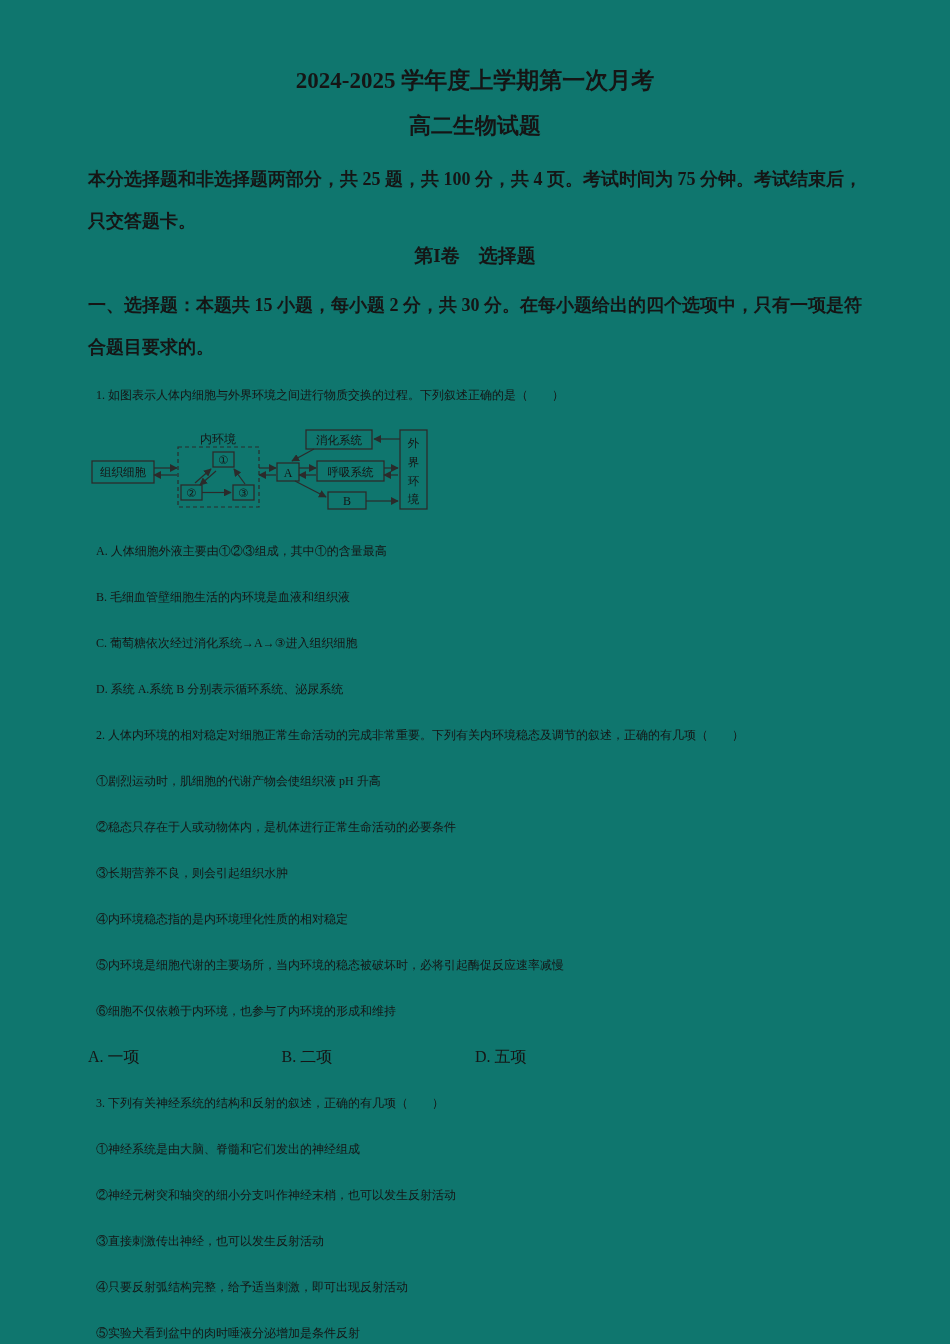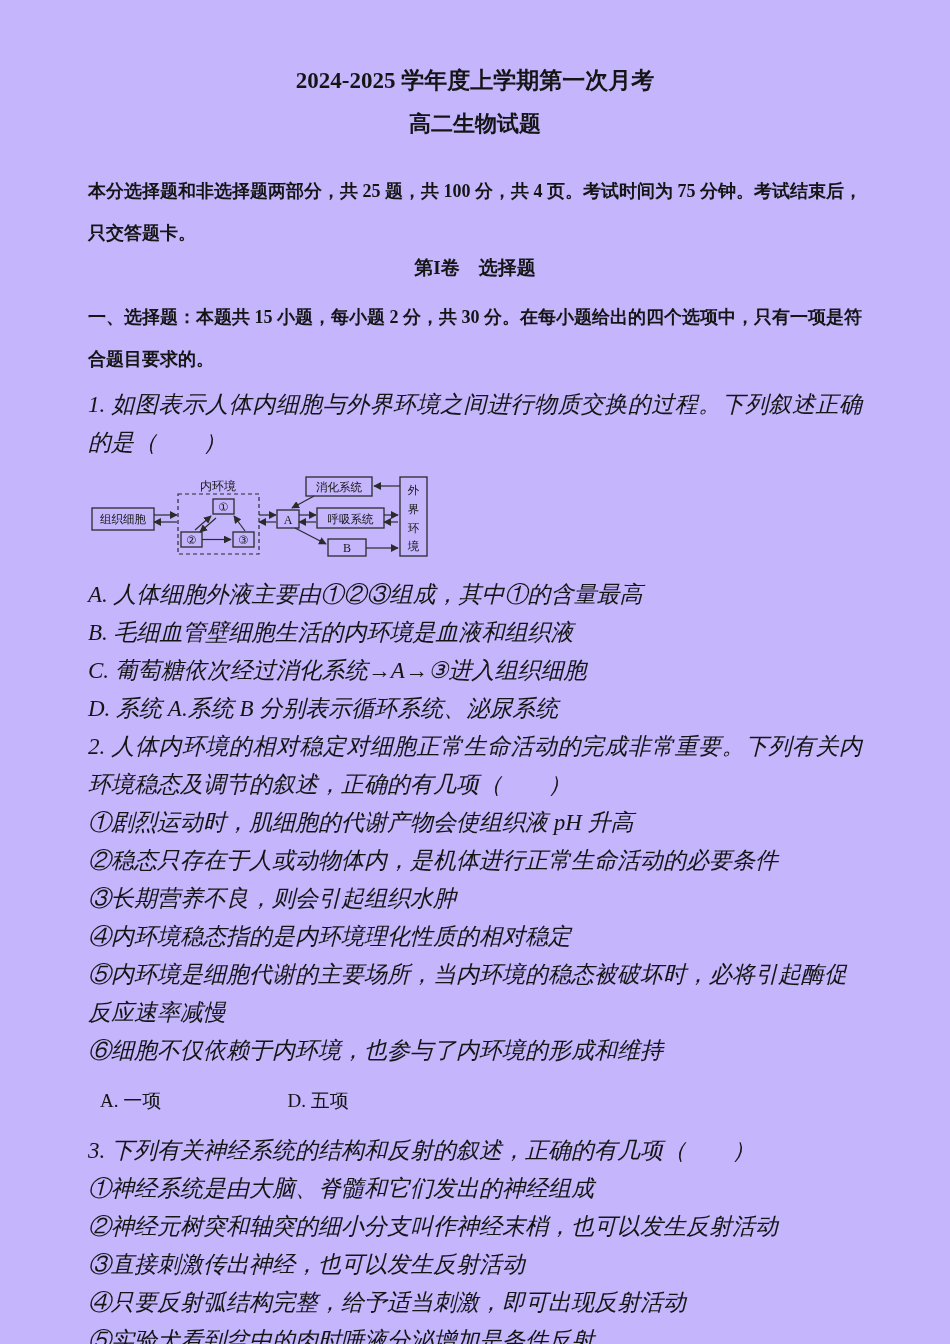--- a/index.html
+++ b/index.html
@@ -1,29 +1,29 @@
 <!DOCTYPE html>
 <html><head>
 <meta charset="utf-8">
 <style>
   html,body { margin:0; padding:0; background:#ffffff; }
   .page {
-    width:950px; height:1344px; background:#c4b5fd; box-sizing:border-box;
+    width:950px; height:1344px; background:#0f766e; box-sizing:border-box;
     padding:66px 88px 0 88px; overflow:hidden;
     font-family:"Liberation Serif","DejaVu Serif",serif; color:#151515;
   }
   .title { font-size:23px; font-weight:bold; text-align:center; margin:0 0 16px 0; line-height:30px; }
-  .subtitle { font-size:22px; font-weight:bold; text-align:center; margin:0 0 30px 0; line-height:28px;font-family:Liberation Mono, monospace; }
+  .subtitle { font-size:22px; font-weight:bold; text-align:center; margin:0 0 18px 0; line-height:28px; }
   .intro { font-size:18px; font-weight:bold; line-height:42px; text-align:justify; margin:0 0 2px 0; }
   .volume { font-size:19px; font-weight:bold; text-align:center; margin:0 0 16px 0; line-height:24px; }
   .section-note { font-size:18px; font-weight:bold; line-height:42px; text-align:justify; margin:0 0 6px 0; }
-  .line { font-size:23px; line-height:38px; margin:0;font-style:italic; }
+  .line { font-size:12px; line-height:38px; margin:8px; }
   .stem { text-align:justify; }
   .diagram-wrap { margin:7px 0 5px 0; }
-  .opt-row { display:flex; font-size:19px; line-height:38px; margin:12px; }
+  .opt-row { display:flex; font-size:16px; line-height:38px; margin:0; }
   .opt-row span { flex:0 0 25%; }
   .footer { text-align:center; font-size:16px; line-height:20px; margin-top:27px; }
   svg .bx { fill:none; stroke:#2b2b2b; stroke-width:1.3px; }
   svg .dash { fill:none; stroke:#2b2b2b; stroke-width:1.2px; stroke-dasharray:4 3; }
   svg .ar { stroke:#2b2b2b; stroke-width:1.2px; fill:none; }
   svg text { font-family:"Liberation Serif","DejaVu Serif",serif; font-size:11.5px; fill:#151515; text-anchor:middle; }
   svg text.lab { font-size:12px; }
 </style>
 </head>
 <body>
@@ -117,20 +117,21 @@
 
   <p class="line stem">2. 人体内环境的相对稳定对细胞正常生命活动的完成非常重要。下列有关内环境稳态及调节的叙述，正确的有几项（　　）</p>
   <p class="line">①剧烈运动时，肌细胞的代谢产物会使组织液 pH 升高</p>
   <p class="line">②稳态只存在于人或动物体内，是机体进行正常生命活动的必要条件</p>
   <p class="line">③长期营养不良，则会引起组织水肿</p>
   <p class="line">④内环境稳态指的是内环境理化性质的相对稳定</p>
   <p class="line">⑤内环境是细胞代谢的主要场所，当内环境的稳态被破坏时，必将引起酶促反应速率减慢</p>
   <p class="line">⑥细胞不仅依赖于内环境，也参与了内环境的形成和维持</p>
   <p class="opt-row">
     <span>A. 一项</span>
+    <span>B. 二项</span>
     <span>D. 五项</span>
   </p>
 
   <p class="line stem">3. 下列有关神经系统的结构和反射的叙述，正确的有几项（　　）</p>
   <p class="line">①神经系统是由大脑、脊髓和它们发出的神经组成</p>
   <p class="line">②神经元树突和轴突的细小分支叫作神经末梢，也可以发生反射活动</p>
   <p class="line">③直接刺激传出神经，也可以发生反射活动</p>
   <p class="line">④只要反射弧结构完整，给予适当刺激，即可出现反射活动</p>
   <p class="line">⑤实验犬看到盆中的肉时唾液分泌增加是条件反射</p>
 

